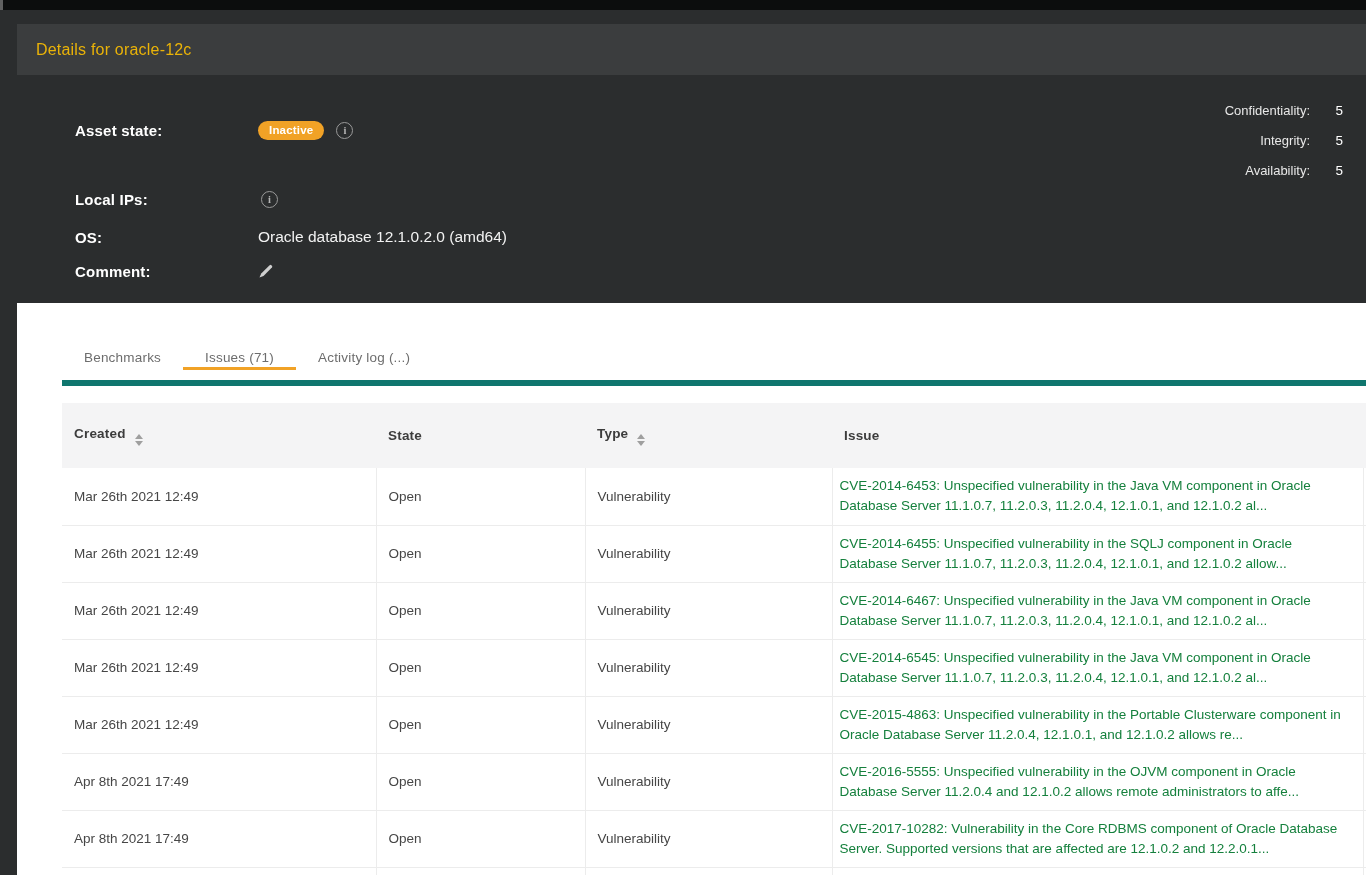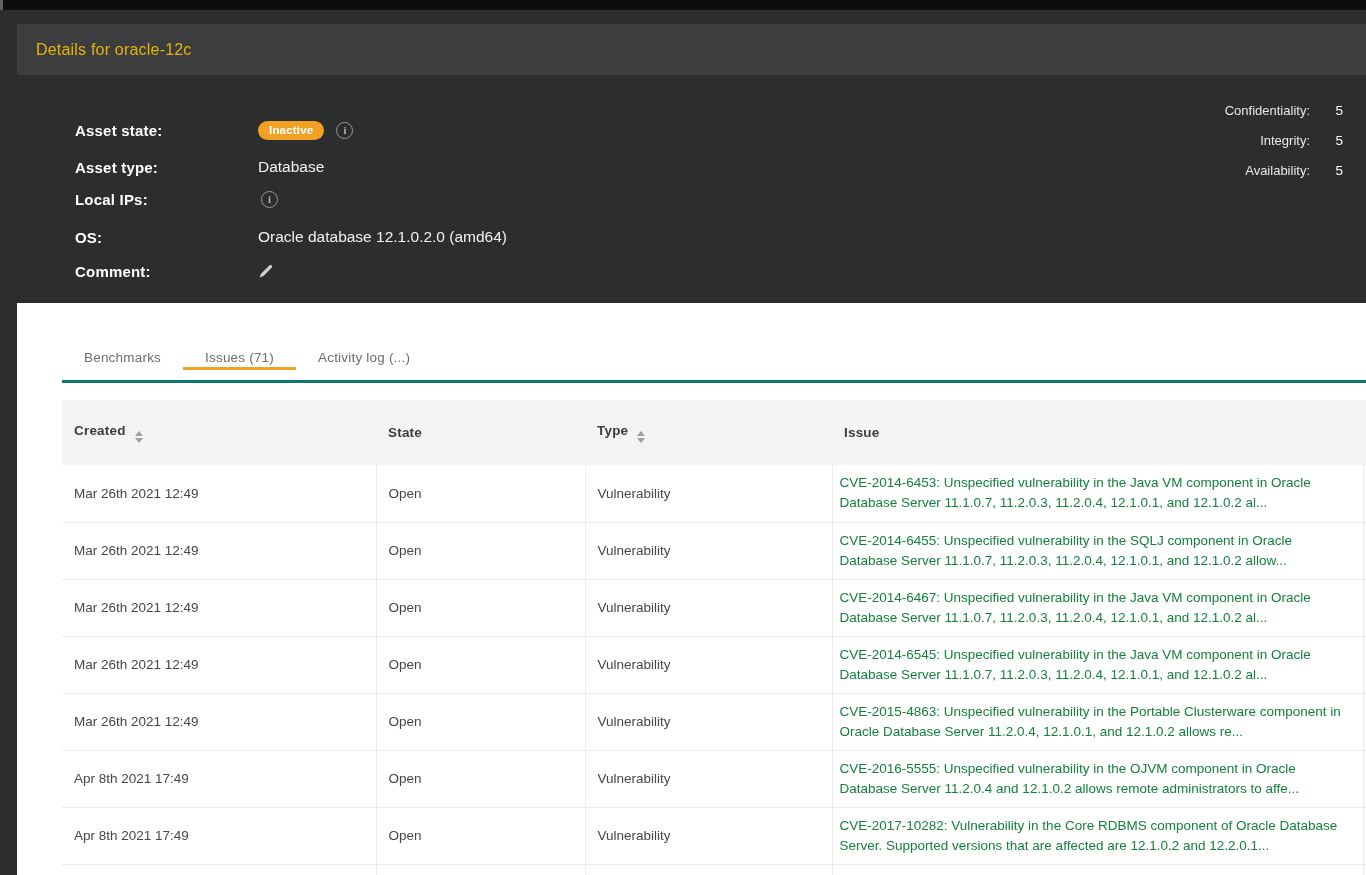--- a/index.html
+++ b/index.html
@@ -47,21 +47,21 @@
   .risc-title { color:#fff; font-size:16.5px; font-weight:700; word-spacing:4px; padding-right:33px; }
   .risc-row { display:flex; justify-content:flex-end; align-items:baseline; margin-top:15px; }
   .risc-row .rlabel { color:#e8e8e8; font-size:13px; }
   .risc-row .rvalue { display:inline-block; width:33px; text-align:right; color:#fff; font-size:13.5px; }
 
   
   .panel { position:absolute; left:17px; right:0; top:303px; bottom:0; background:#fff; }
 
   .tab-bar {
     display:flex; margin:48px 0 0 45px; padding-bottom:10px;
-    border-bottom:3px solid #0f766e;
+    border-bottom:6px solid #0f766e;
   }
   .tab {
     position:relative; padding:0 22px 5px; font-size:13.5px; color:#6d6d6d;
     line-height:14px; cursor:pointer; letter-spacing:.2px;
   }
   .tab.active::after {
     content:""; position:absolute; left:0; right:0; bottom:0; height:3px; background:#f1a226;
   }
 
   table.issues { border-collapse:collapse; margin:17px 0 0 45px; width:1410px; table-layout:fixed; }
@@ -102,24 +102,20 @@
   <div class="details-bar">
     <h1>Details for oracle-12c</h1>
   </div>
 
   <div class="field-row row-state">
     <span class="flabel">Asset state:</span>
     <span class="badge">Inactive</span>
     <span class="info-icon">i</span>
   </div>
 
-  <div class="field-row row-type">
-    <span class="flabel">Asset type:</span>
-    <span class="fvalue">Database</span>
-  </div>
 
   <div class="field-row row-ips">
     <span class="flabel">Local IPs:</span>
     <span class="info-icon">i</span>
   </div>
 
   <div class="field-row row-os">
     <span class="flabel">OS:</span>
     <span class="fvalue">Oracle database 12.1.0.2.0 (amd64)</span>
   </div>

